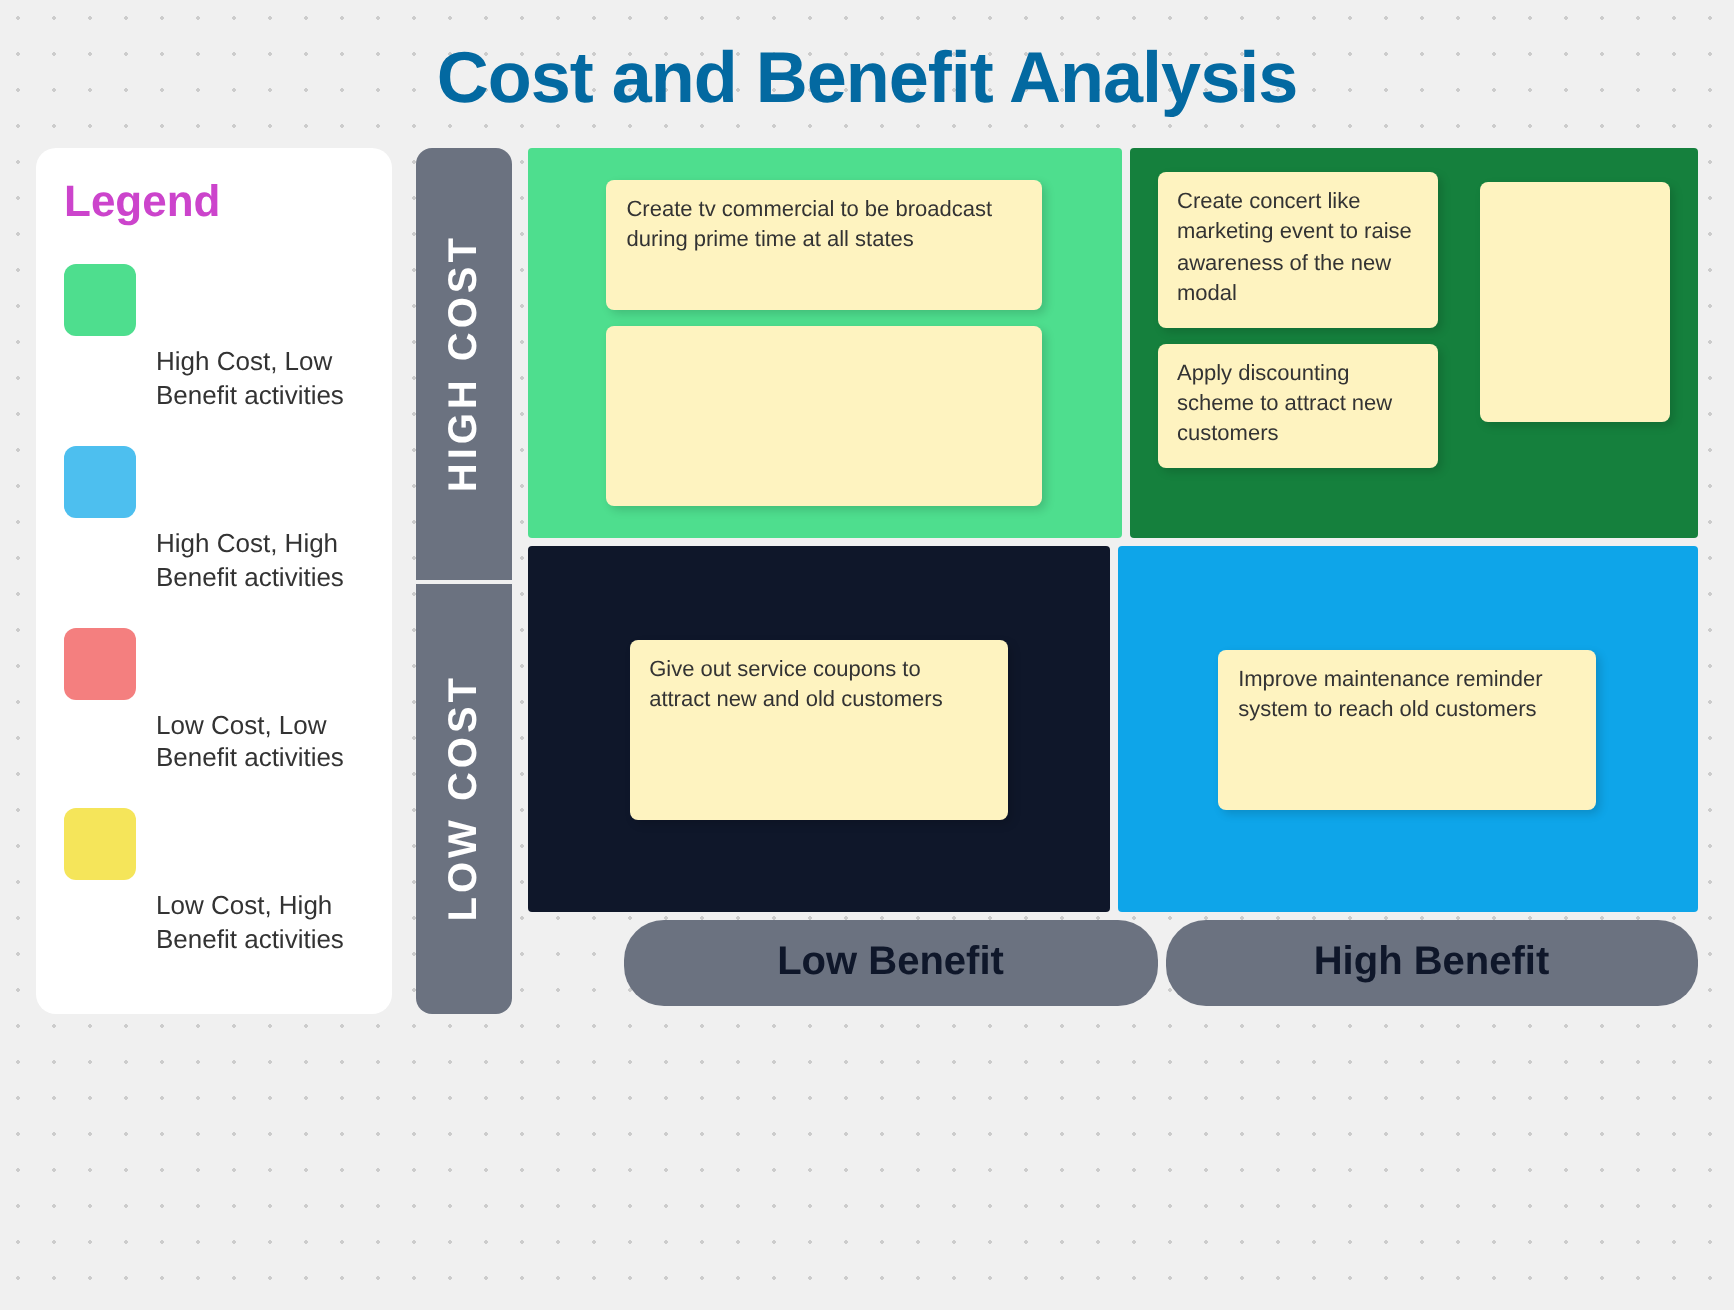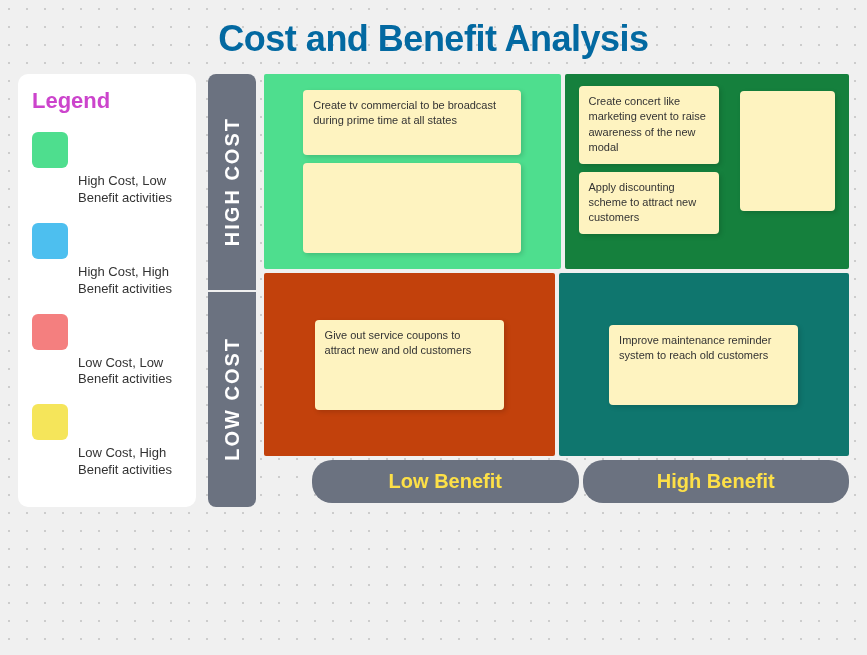--- a/index.html
+++ b/index.html
@@ -135,22 +135,22 @@
       border-radius: 2px;
       padding: 10px;
       position: relative;
       display: flex;
       flex-direction: column;
       gap: 8px;
     }
 
     .cell-green { background: #4ede8e; }
     .cell-blue { background: #15803d; }
-    .cell-red { background: #c2410c; }
-    .cell-yellow { background: #0f766e; }
+    .cell-red { background: #0f172a; }
+    .cell-yellow { background: #0ea5e9; }
 
     
     .sticky-note {
       background: #fef3c0;
       border-radius: 4px;
       padding: 8px 10px;
       font-size: 11px;
       color: #333;
       line-height: 1.4;
       box-shadow: 2px 2px 5px rgba(0,0,0,0.15);
@@ -163,21 +163,21 @@
       flex-direction: row;
       gap: 4px;
       margin-left: 52px;
       margin-top: 4px;
       padding: 0 0 4px 0;
     }
 
     .x-label {
       flex: 1;
       background: #6b7280;
-      color: #fde047;
+      color: #0f172a;
       font-size: 20px;
       font-weight: 800;
       text-align: center;
       padding: 10px 0;
       border-radius: 20px;
     }
   </style>
 </head>
 <body>
 

